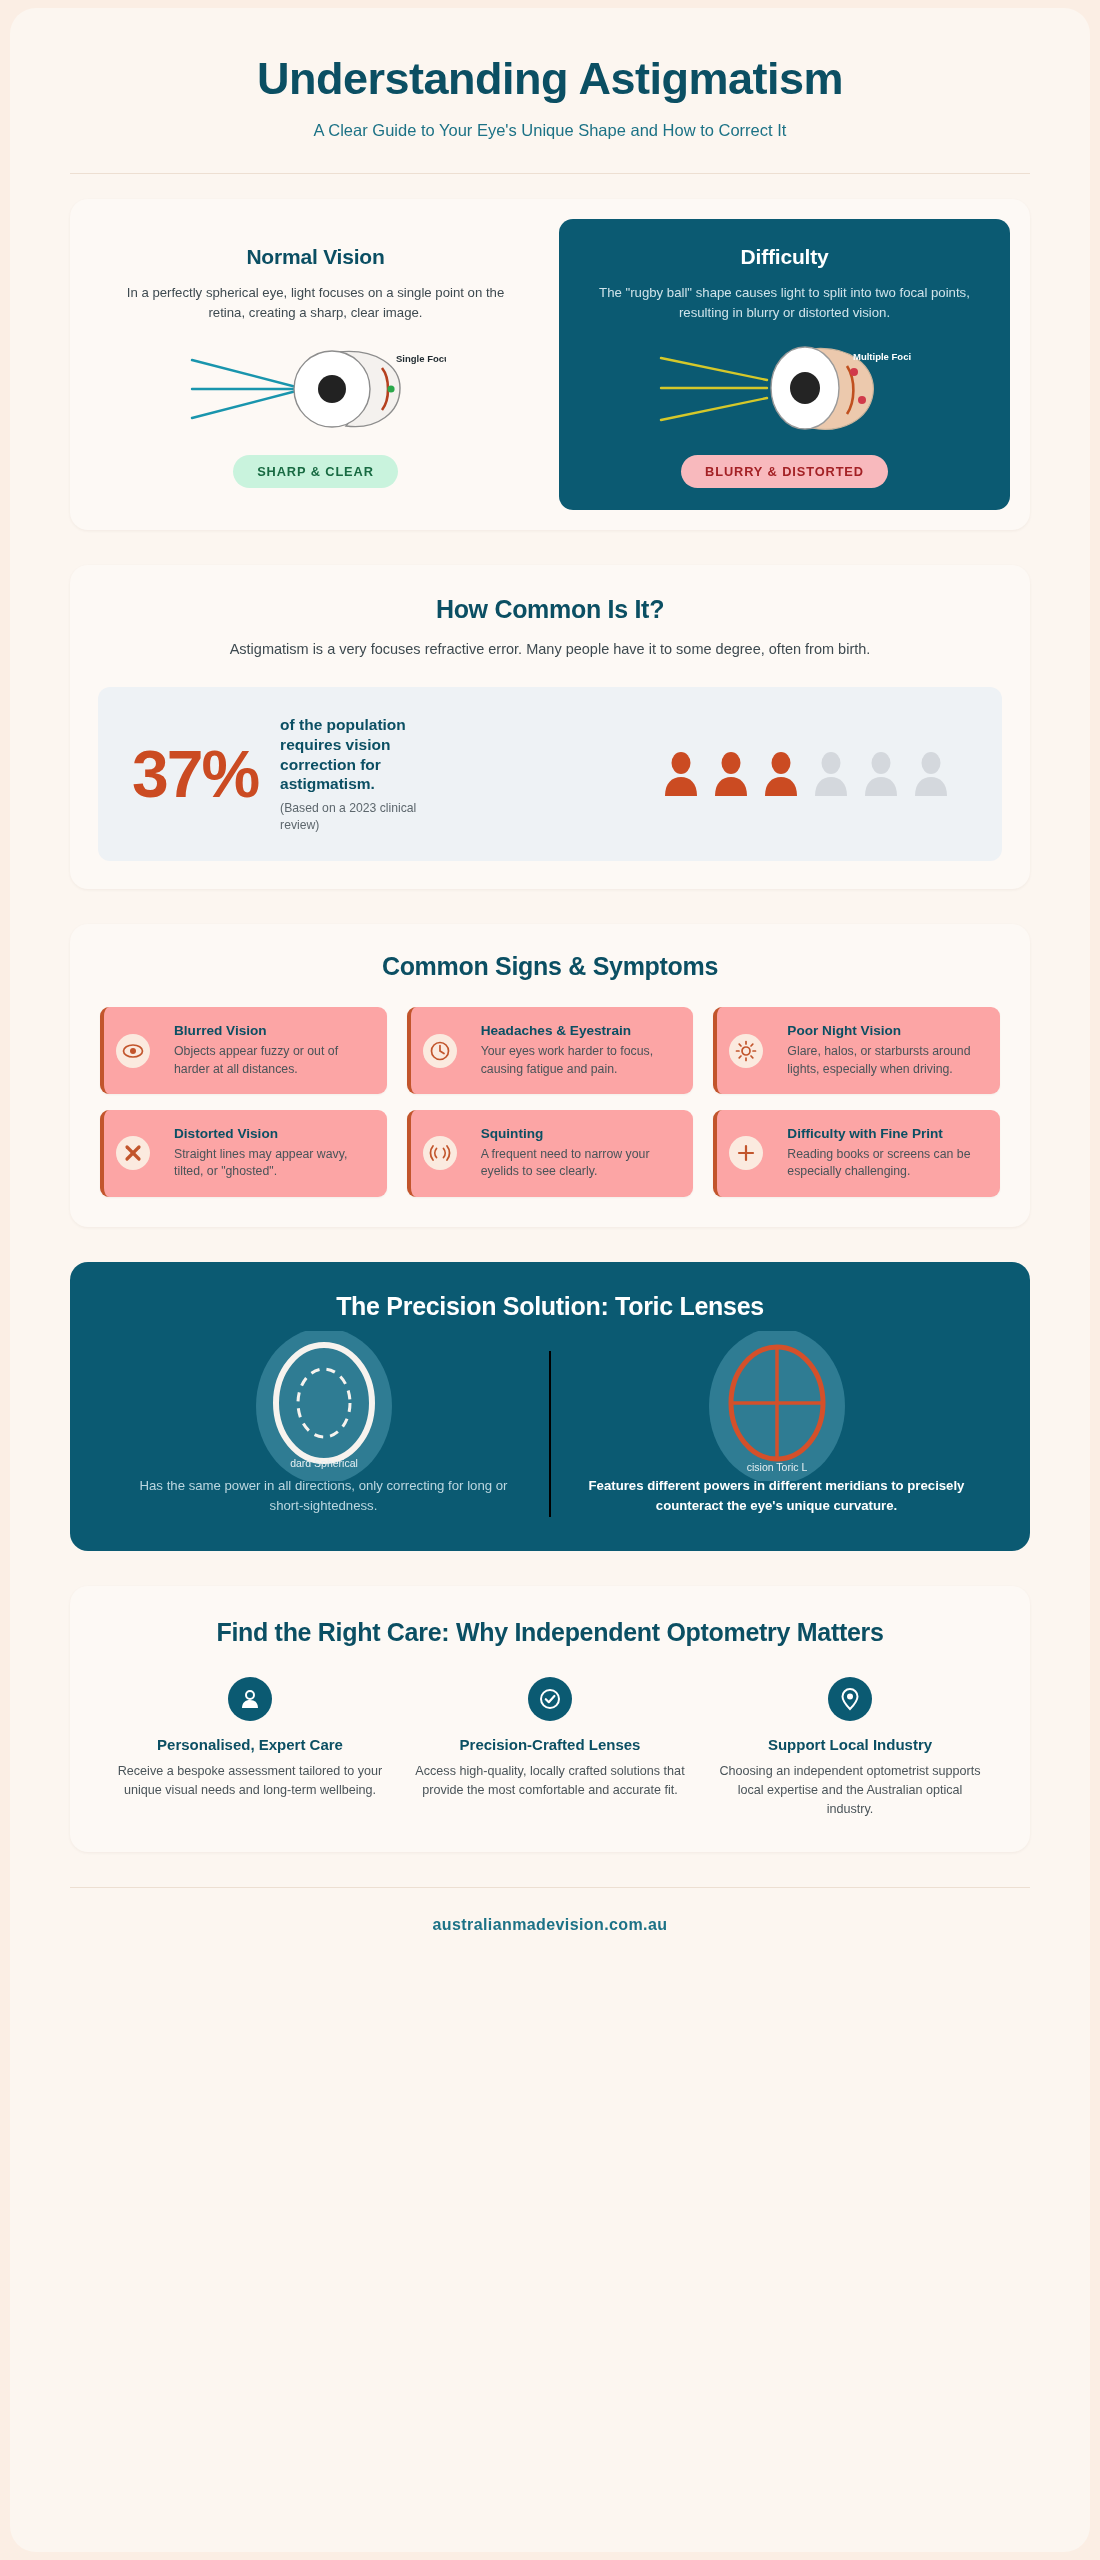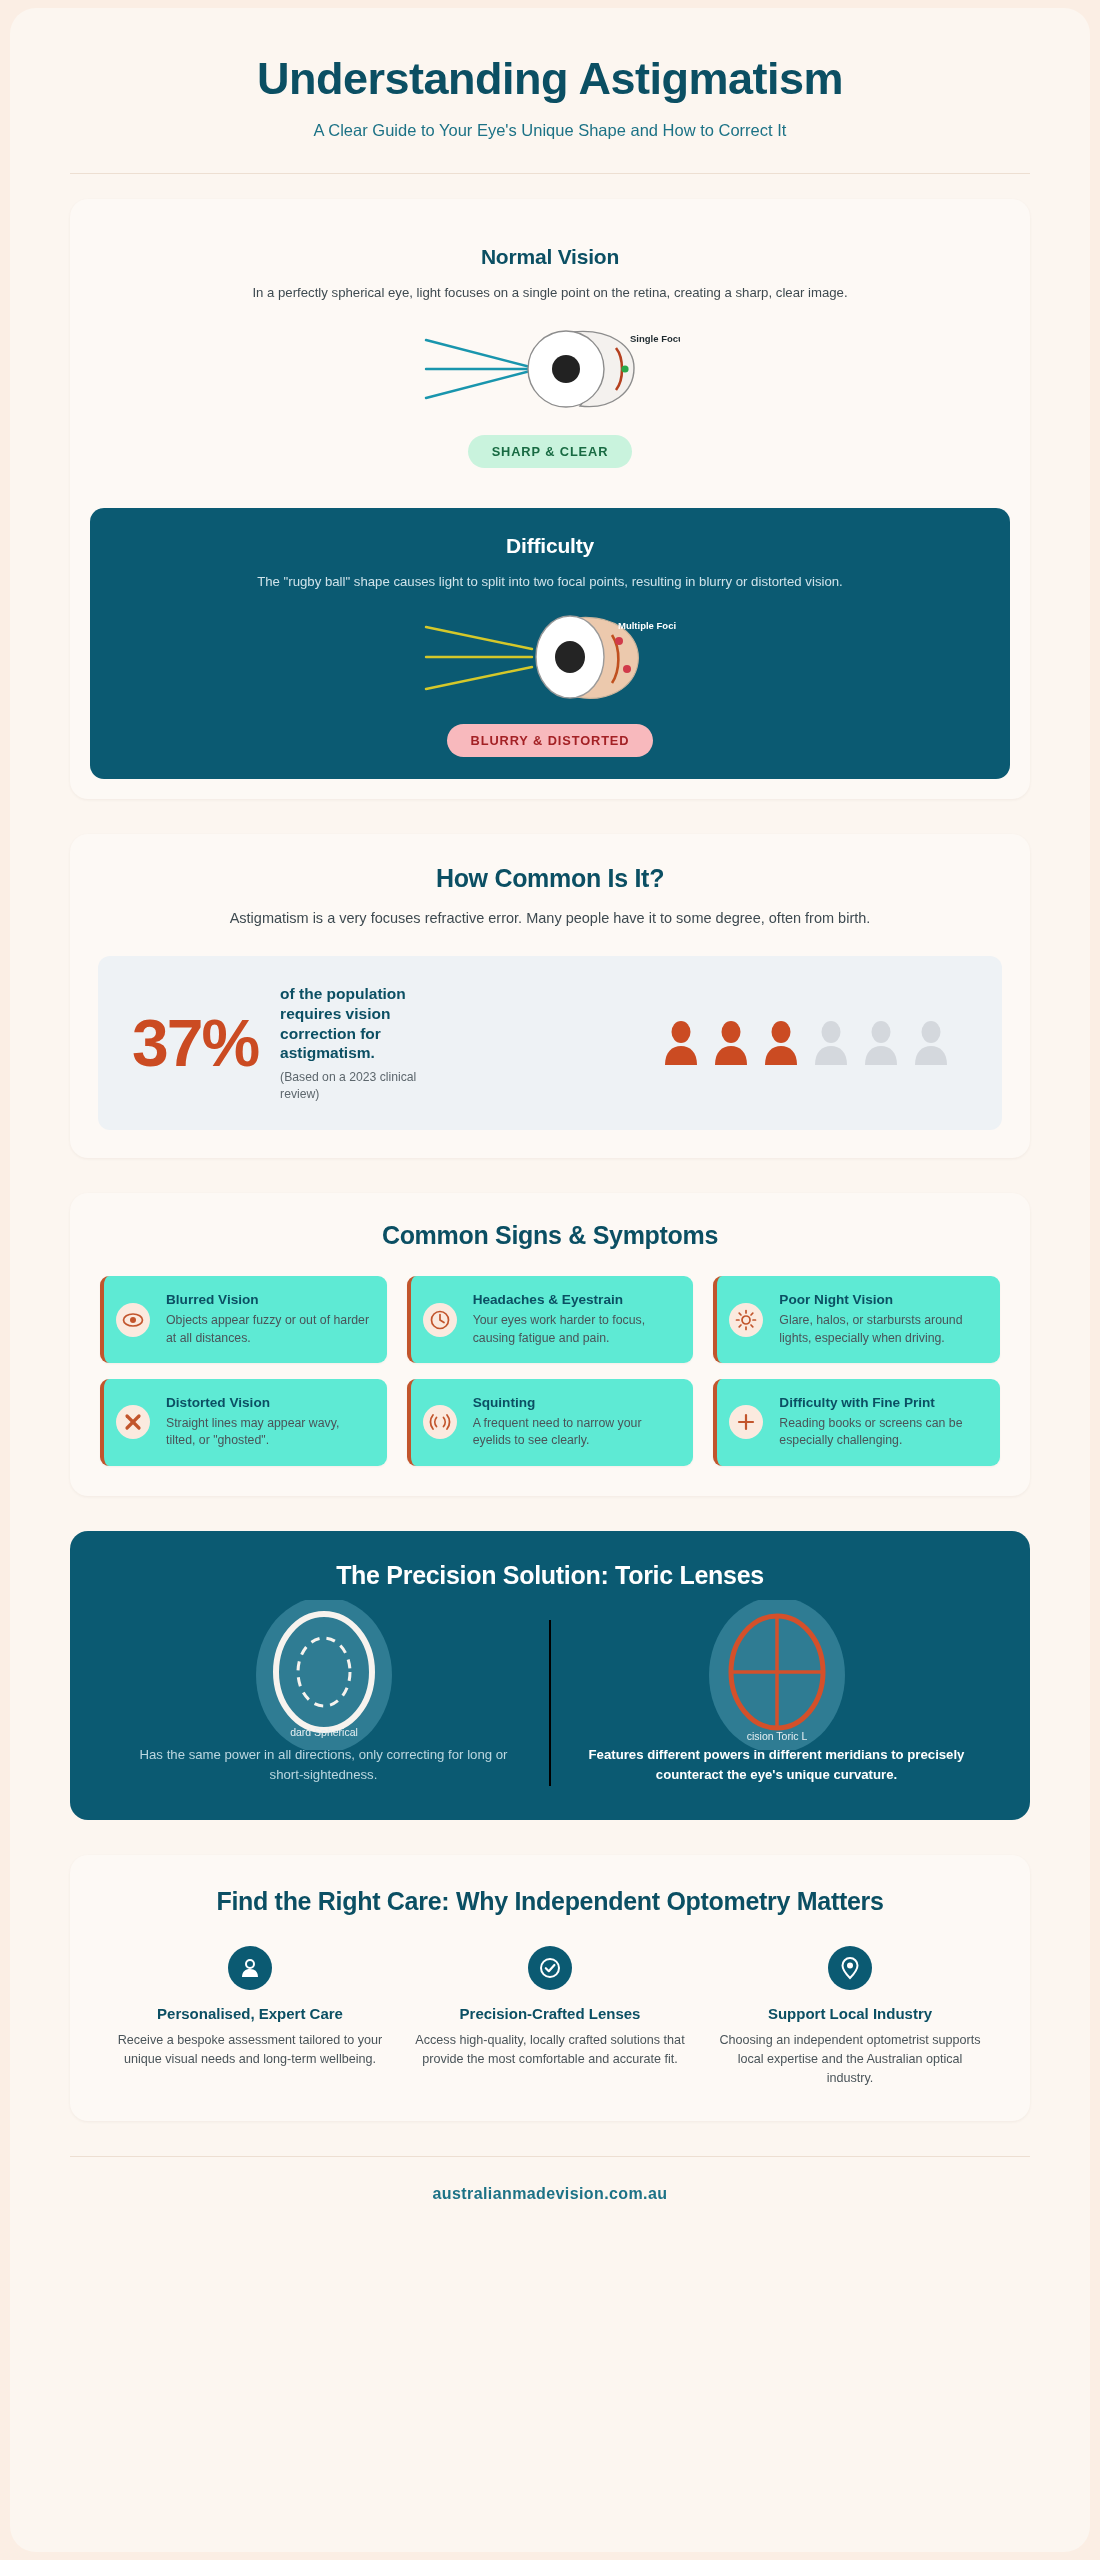--- a/index.html
+++ b/index.html
@@ -26,21 +26,20 @@
     margin-top:17px; font-size:16.5px; color:#1c7286; font-weight:400;
   }
   .hero .rule {
     margin:33px auto 0; width:960px; height:1px; background:#eddfd2;
   }
   
   .card {
     background:#fdf9f5;
     border-radius:18px;
     box-shadow:0 1px 3px rgba(80,50,30,.06);
-    flex-direction:column;
   }
   .sec-title {
     font-size:25px; font-weight:bold; color:#0b4f63; text-align:center;
     letter-spacing:-0.3px;
   }
   .sec-sub {
     margin-top:14px; font-size:14.5px; color:#3e4a50;
     text-align:center; line-height:1.55;
   }
   
@@ -74,22 +73,22 @@
   .statlabel { width:175px; }
   .statlabel .lead {
     font-size:15.5px; font-weight:bold; color:#0b4f63; line-height:1.28;
   }
   .statlabel .src { margin-top:6px; font-size:12.2px; color:#5d676d; line-height:1.35; }
   .people { flex:1; display:flex; justify-content:flex-end; gap:16px; padding-right:20px; }
   
   #symptoms { margin:35px 60px 0; padding:28px 30px 30px; }
   .sgrid { margin-top:26px; display:grid; grid-template-columns:repeat(3,1fr); gap:16px 20px; }
   .scard {
-    background:#5eead4; border-left:4px solid #c2552c; border-radius:9px;
-    padding:16px 16px 16px 12px; display:flex; gap:16px; align-items:center;
+    background:#fca5a5; border-left:4px solid #c2552c; border-radius:9px;
+    padding:16px 16px 16px 12px; display:flex; gap:24px; align-items:center;
     box-shadow:0 1px 2px rgba(80,50,30,.05);
   }
   .sicon {
     flex:0 0 auto; width:34px; height:34px; border-radius:50%;
     background:#fbeadf; display:flex; align-items:center; justify-content:center;
   }
   .scard h4 { font-size:13.6px; font-weight:bold; color:#0b4f63; line-height:1.25; }
   .scard p { margin-top:3px; font-size:12.3px; color:#4a5459; line-height:1.42; }
   
   #toric {

